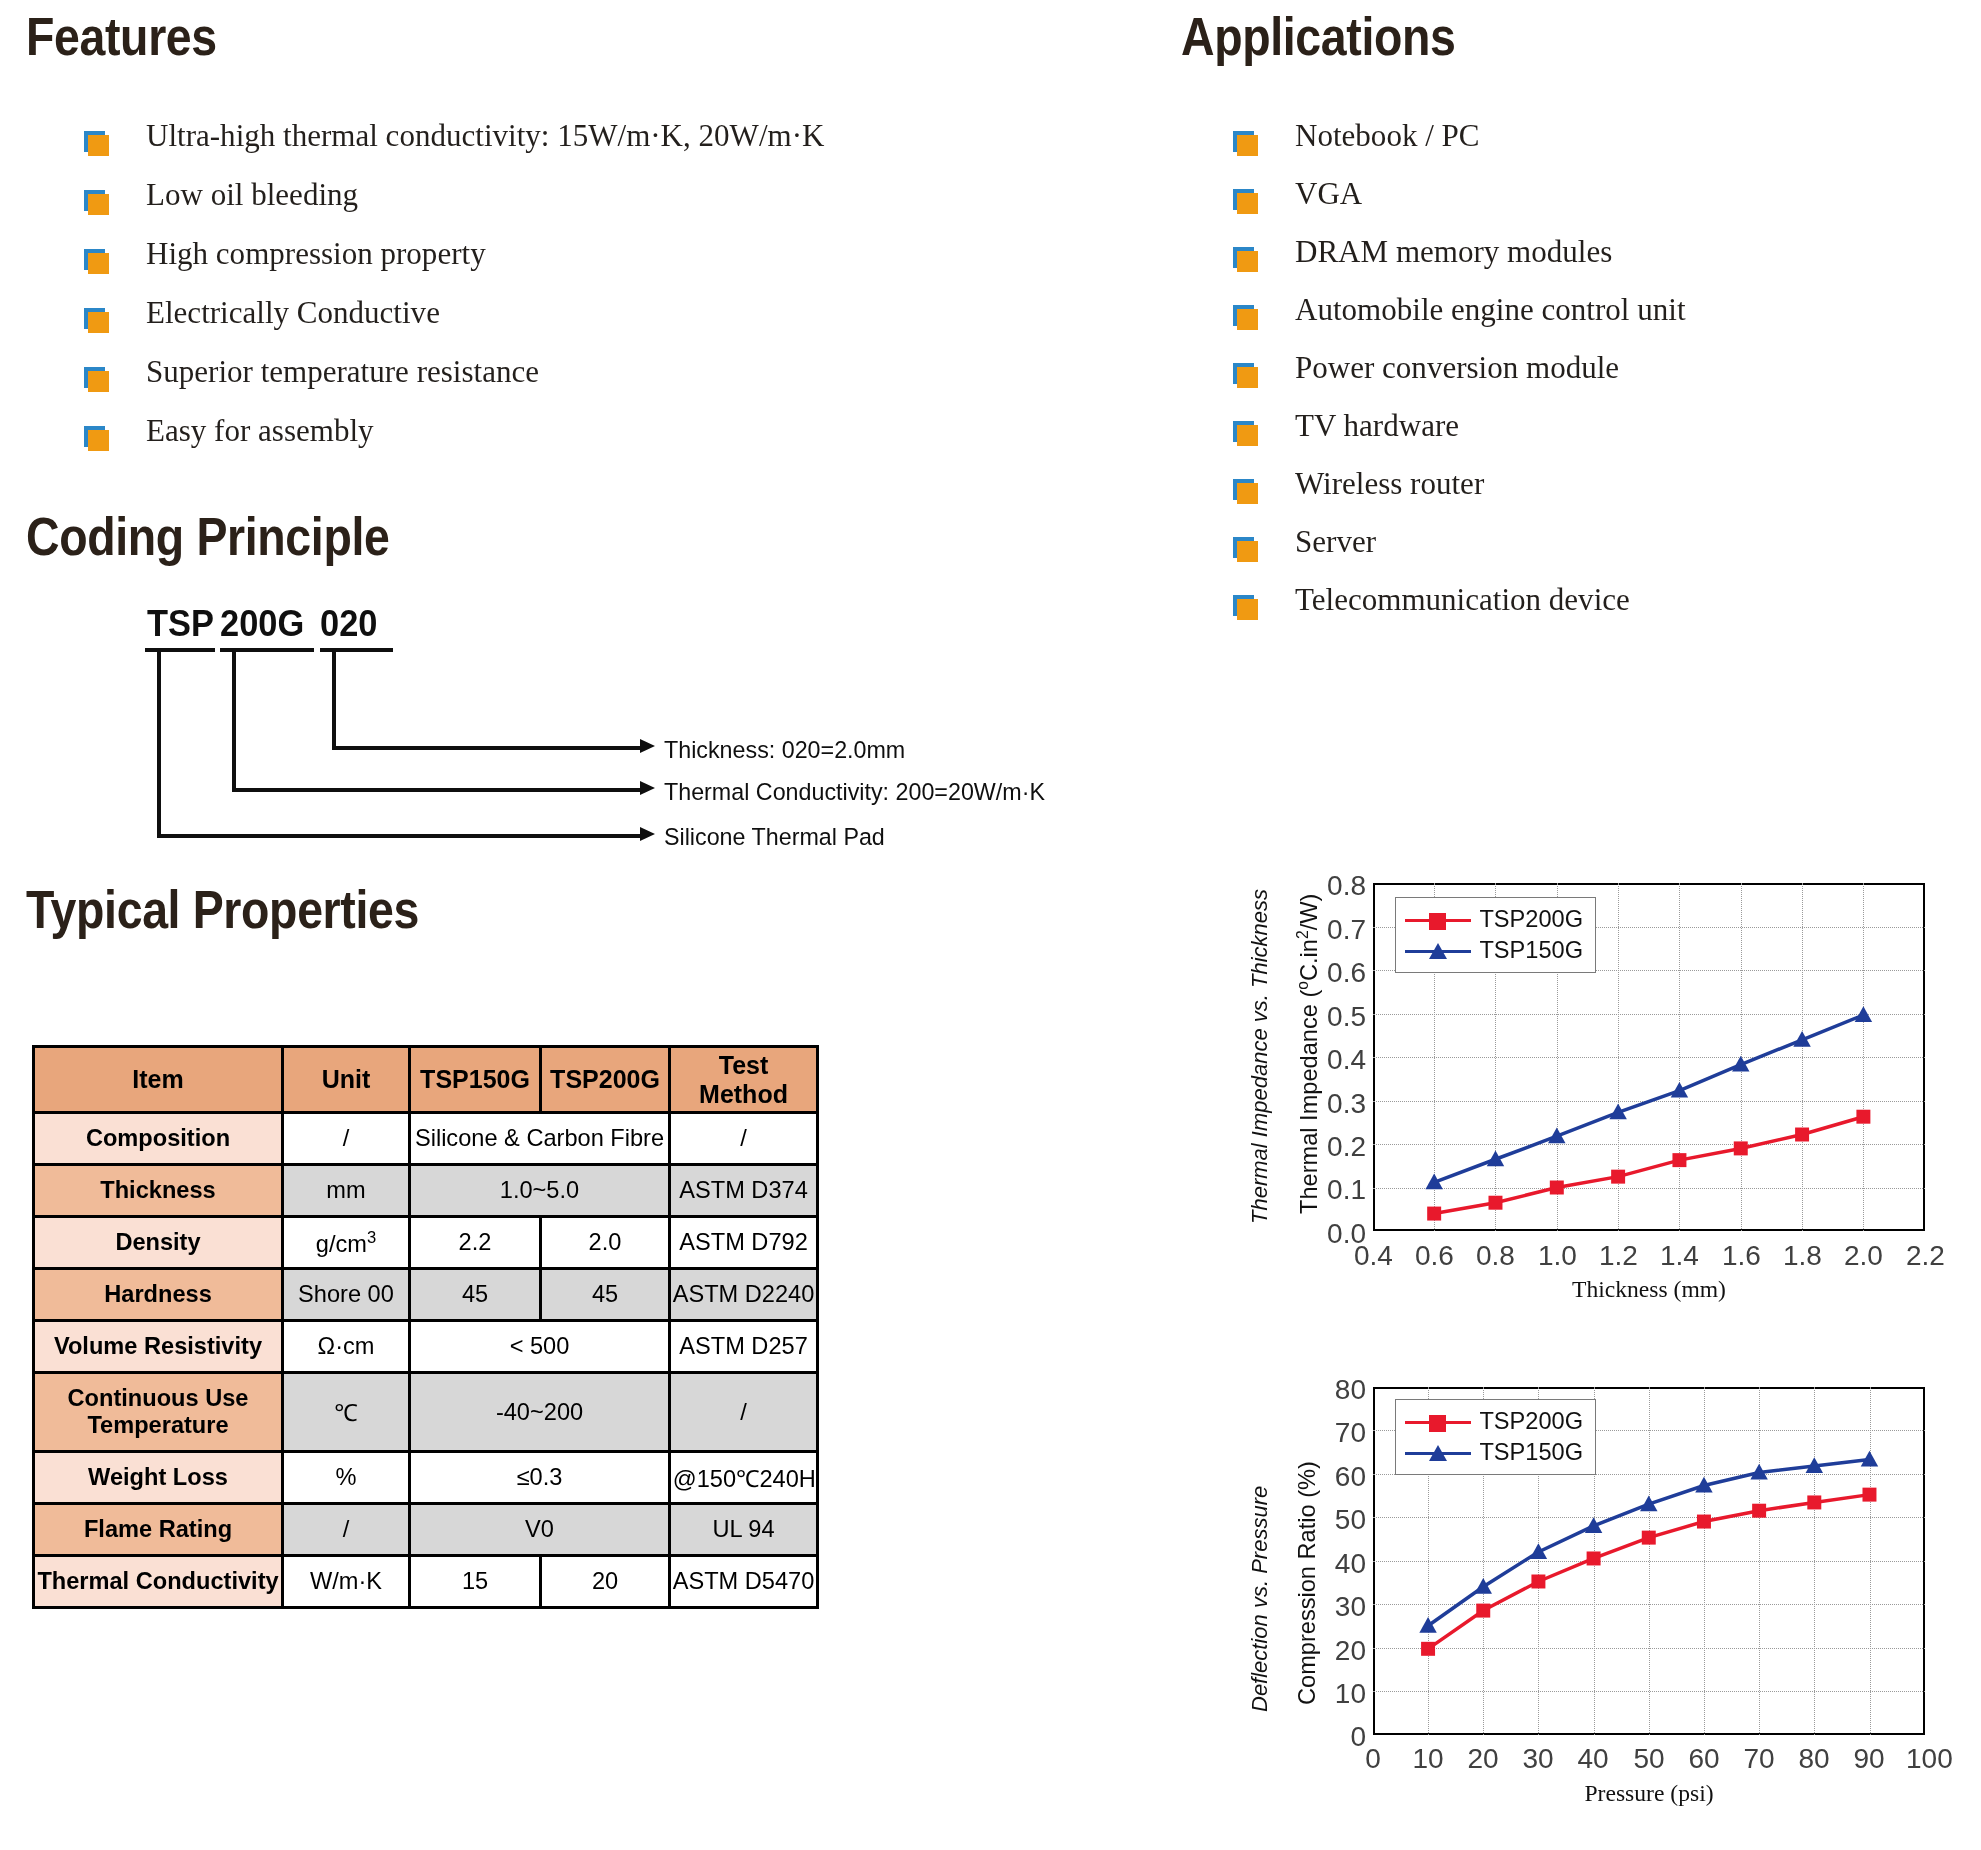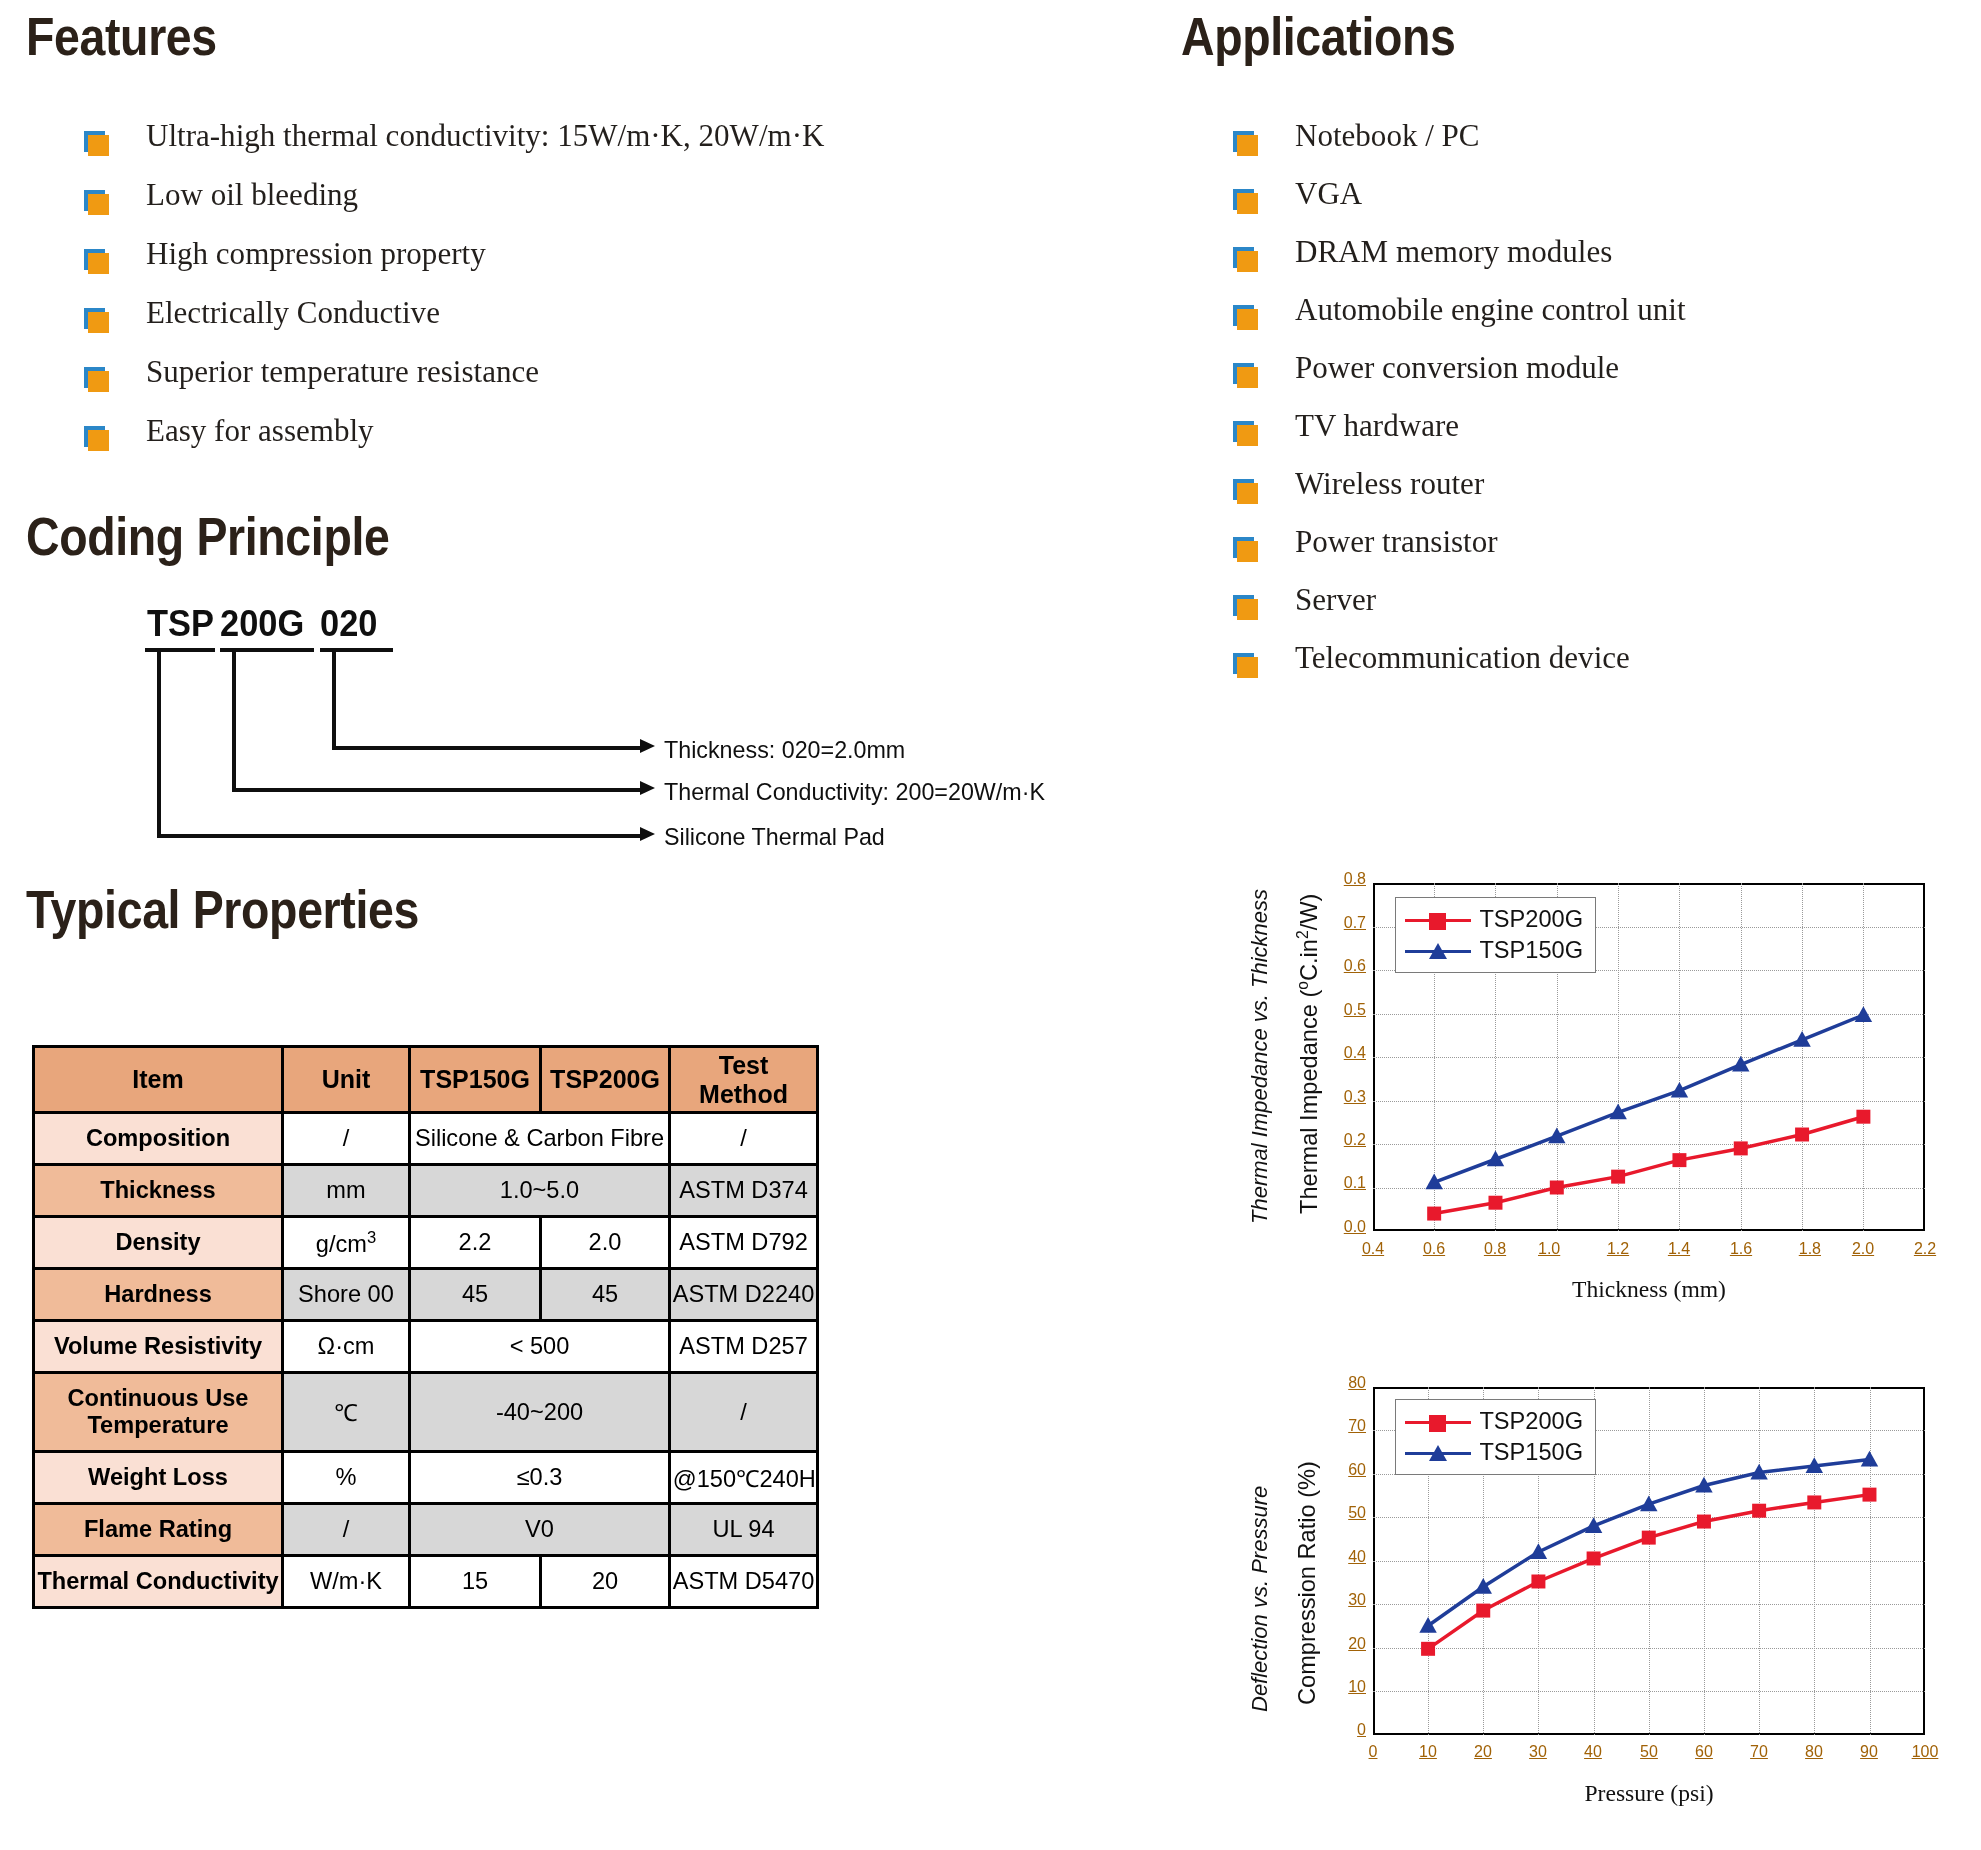--- a/index.html
+++ b/index.html
@@ -161,24 +161,23 @@
   .axis-xlabel {
     position: absolute;
     font-family: Liberation Serif, serif;
     font-size: 23.6px;
     color: #111111;
     white-space: nowrap;
   }
   .tick-lbl {
     position: absolute;
     font-family: "Liberation Sans", sans-serif;
-    font-size: 16px;
-    color: #a16207;
-    white-space: nowrap;
-    text-decoration: underline;
+    font-size: 28px;
+    color: #404040;
+    white-space: nowrap;
   }
   .plot-frame {
     position: absolute;
     border: 2.6px solid #000000;
     background: #ffffff;
   }
   .gridline-v, .gridline-h {
     position: absolute;
     border-style: dotted;
     border-color: #9a9a9a;
@@ -267,24 +266,20 @@
         <span class="bullet-sq"></span>
         <span class="bullet-text">Power conversion module</span>
       </div>
       <div class="bullet-item">
         <span class="bullet-sq"></span>
         <span class="bullet-text">TV hardware</span>
       </div>
       <div class="bullet-item">
         <span class="bullet-sq"></span>
         <span class="bullet-text">Wireless router</span>
-      </div>
-      <div class="bullet-item">
-        <span class="bullet-sq"></span>
-        <span class="bullet-text">Power transistor</span>
       </div>
       <div class="bullet-item">
         <span class="bullet-sq"></span>
         <span class="bullet-text">Server</span>
       </div>
       <div class="bullet-item">
         <span class="bullet-sq"></span>
         <span class="bullet-text">Telecommunication device</span>
       </div>
     </div>

